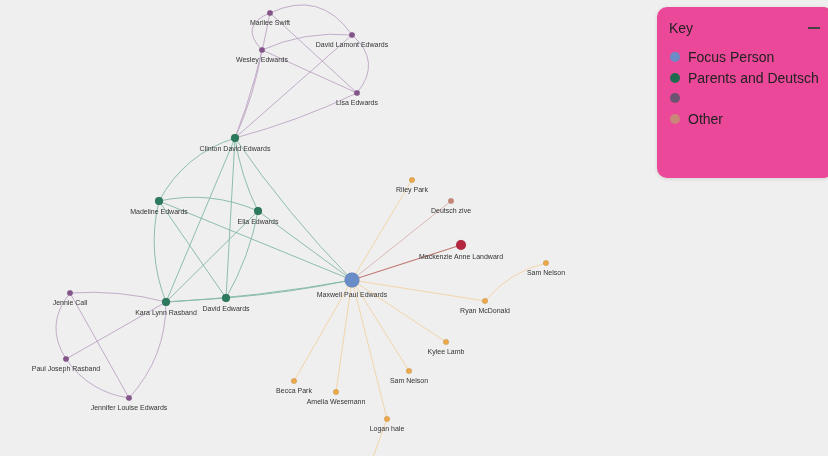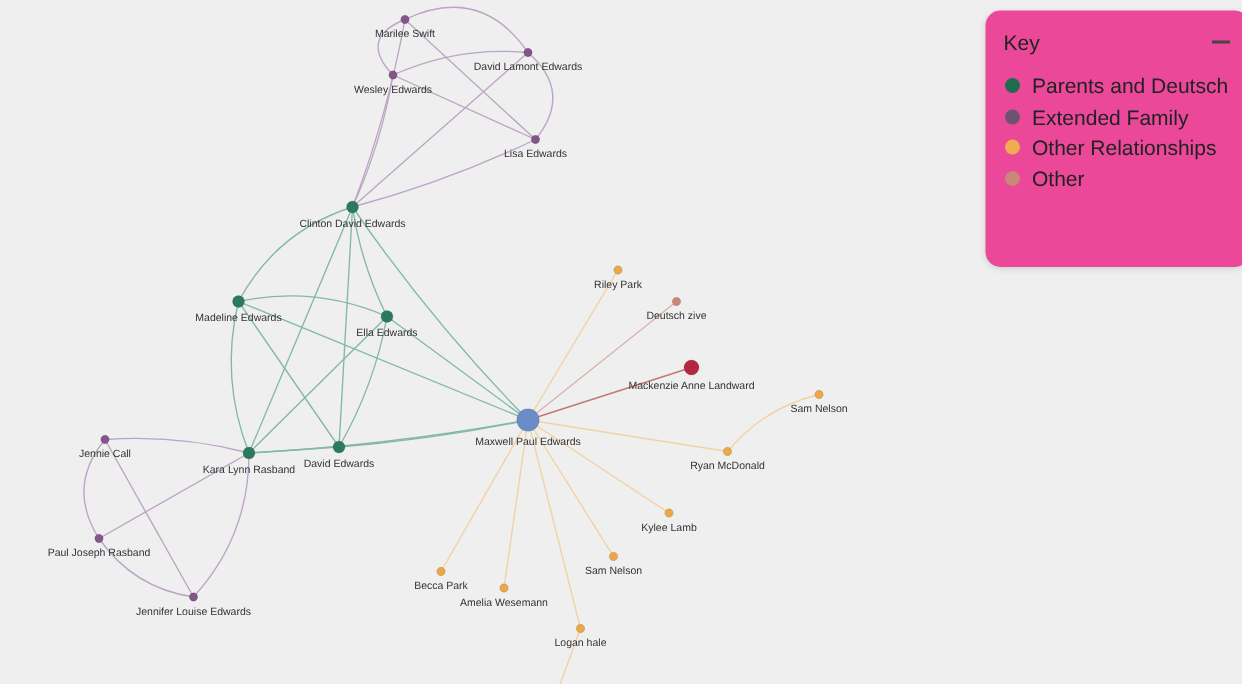--- a/index.html
+++ b/index.html
@@ -157,28 +157,27 @@
       </g>
     </g>
 </svg>
 
 <div class="key">
   <div class="key-head">
     <span class="key-title">Key</span>
     <span class="key-collapse"></span>
   </div>
   <div class="key-item">
+    <span class="key-dot" style="background: rgb(106, 140, 199);"></span>
+    <span class="key-label">Focus Person</span>
+  </div>
+  <div class="key-item">
     <span class="key-dot" style="background: rgb(31, 107, 79);"></span>
     <span class="key-label">Parents and Deutsch</span>
   </div>
   <div class="key-item">
     <span class="key-dot" style="background: rgb(107, 83, 113);"></span>
-    <span class="key-label">Extended Family</span>
-  </div>
-  <div class="key-item">
-    <span class="key-dot" style="background: rgb(240, 172, 79);"></span>
-    <span class="key-label">Other Relationships</span>
   </div>
   <div class="key-item">
     <span class="key-dot" style="background: rgb(201, 135, 120);"></span>
     <span class="key-label">Other</span>
   </div>
 </div>
 
 </body></html>

